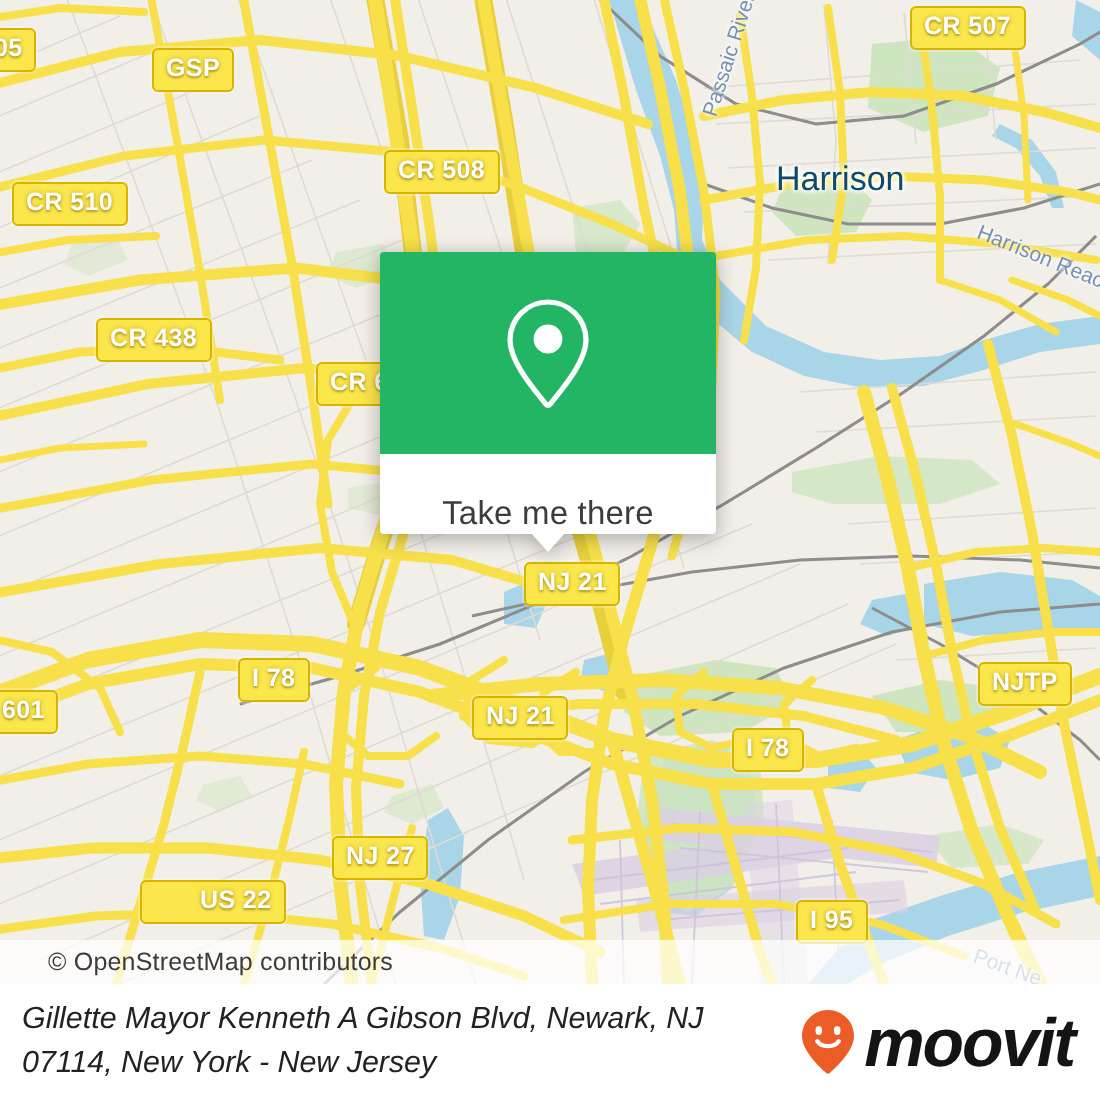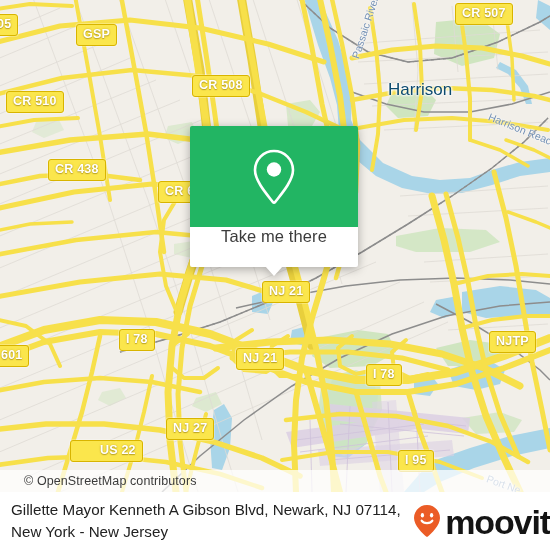--- a/index.html
+++ b/index.html
@@ -58,42 +58,42 @@
     filter:drop-shadow(0 2px 5px rgba(0,0,0,.30));
   }
   .callout-top{
     height:101px;background:#22b563;
     border-radius:2px 2px 0 0;
     display:flex;align-items:center;justify-content:center;
   }
   .pin-svg{display:block;}
   .callout-bottom{
     height:40px;background:#ffffff;border-radius:0 0 2px 2px;
-    display:flex;align-items:flex-start;justify-content:center;position:relative;
+    display:flex;align-items:flex-end;justify-content:center;position:relative;
   }
   .callout-bottom span{
     font-size:16.5px;color:#3c3c3c;letter-spacing:.1px;
   }
   .callout-tail{
     position:absolute;left:50%;margin-left:-9px;bottom:-9px;
     width:0;height:0;border-left:9px solid transparent;
     border-right:9px solid transparent;border-top:10px solid #ffffff;
   }
 
   
   .footer{
     position:absolute;left:0;top:492px;width:550px;height:58px;
-    background:#ffffff;display:flex;align-items:center;
+    background:#ffffff;display:flex;align-items:center;font-style:italic;
   }
   .footer-text{
     flex:1;padding-left:11px;padding-right:6px;
     font-size:15.2px;line-height:1.42;color:#222222;
   }
   .brand{
-    display:flex;align-items:center;gap:3px;
+    display:flex;align-items:center;gap:3px;padding-right:13px;
   }
   .brand-word{
     font-size:34px;font-weight:bold;color:#141414;letter-spacing:-1.1px;
     line-height:1;position:relative;top:1px;
   }
 </style>
 </head>
 <body>
 
 <div id="app">

